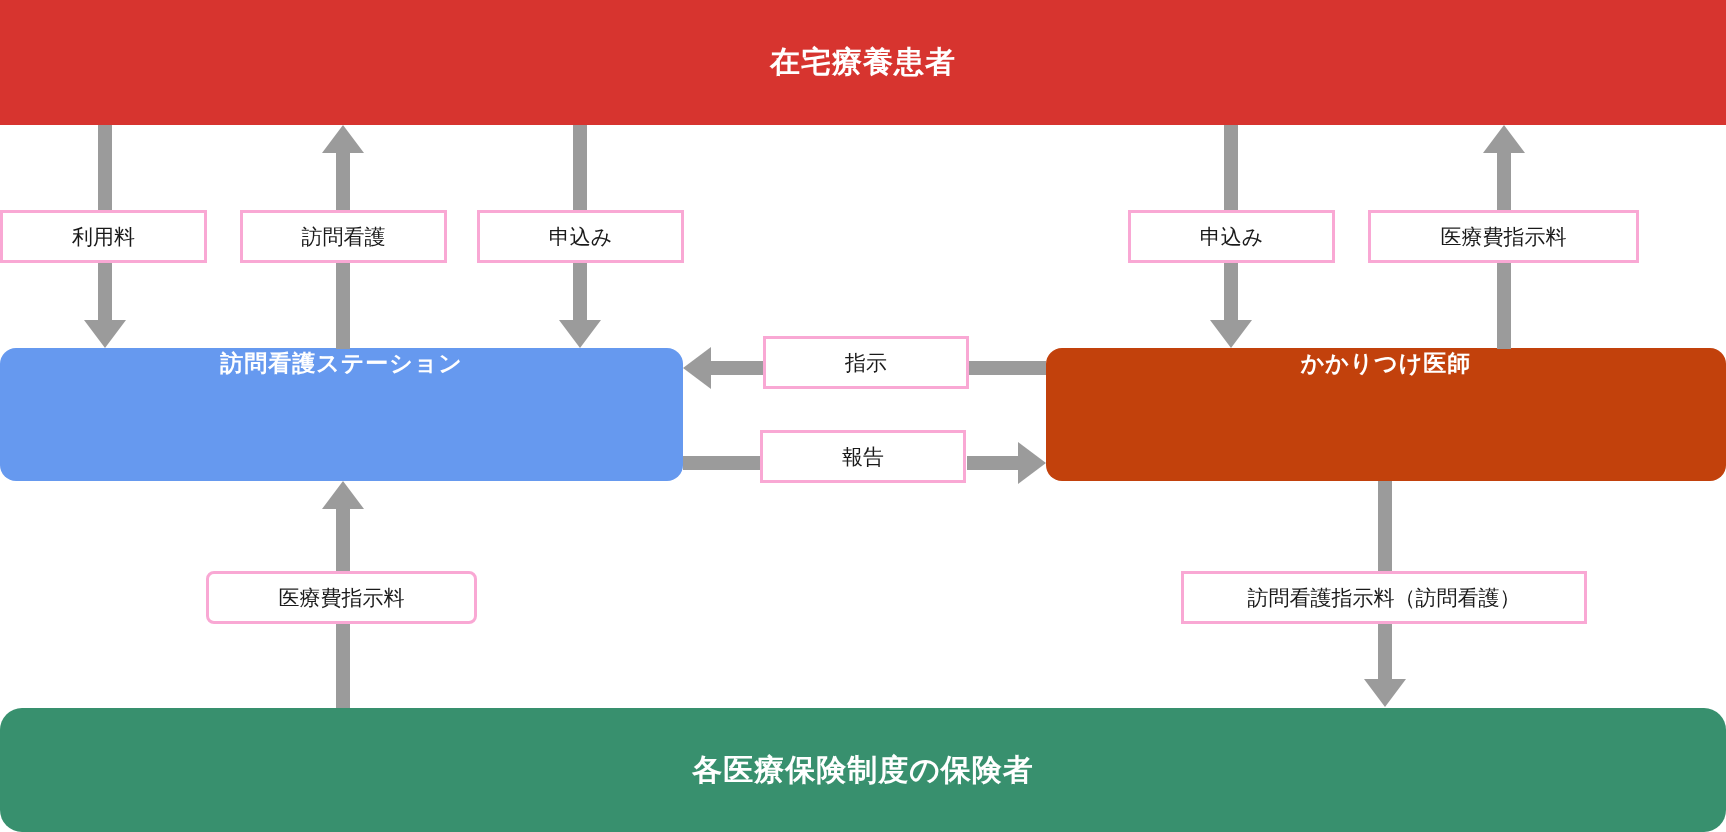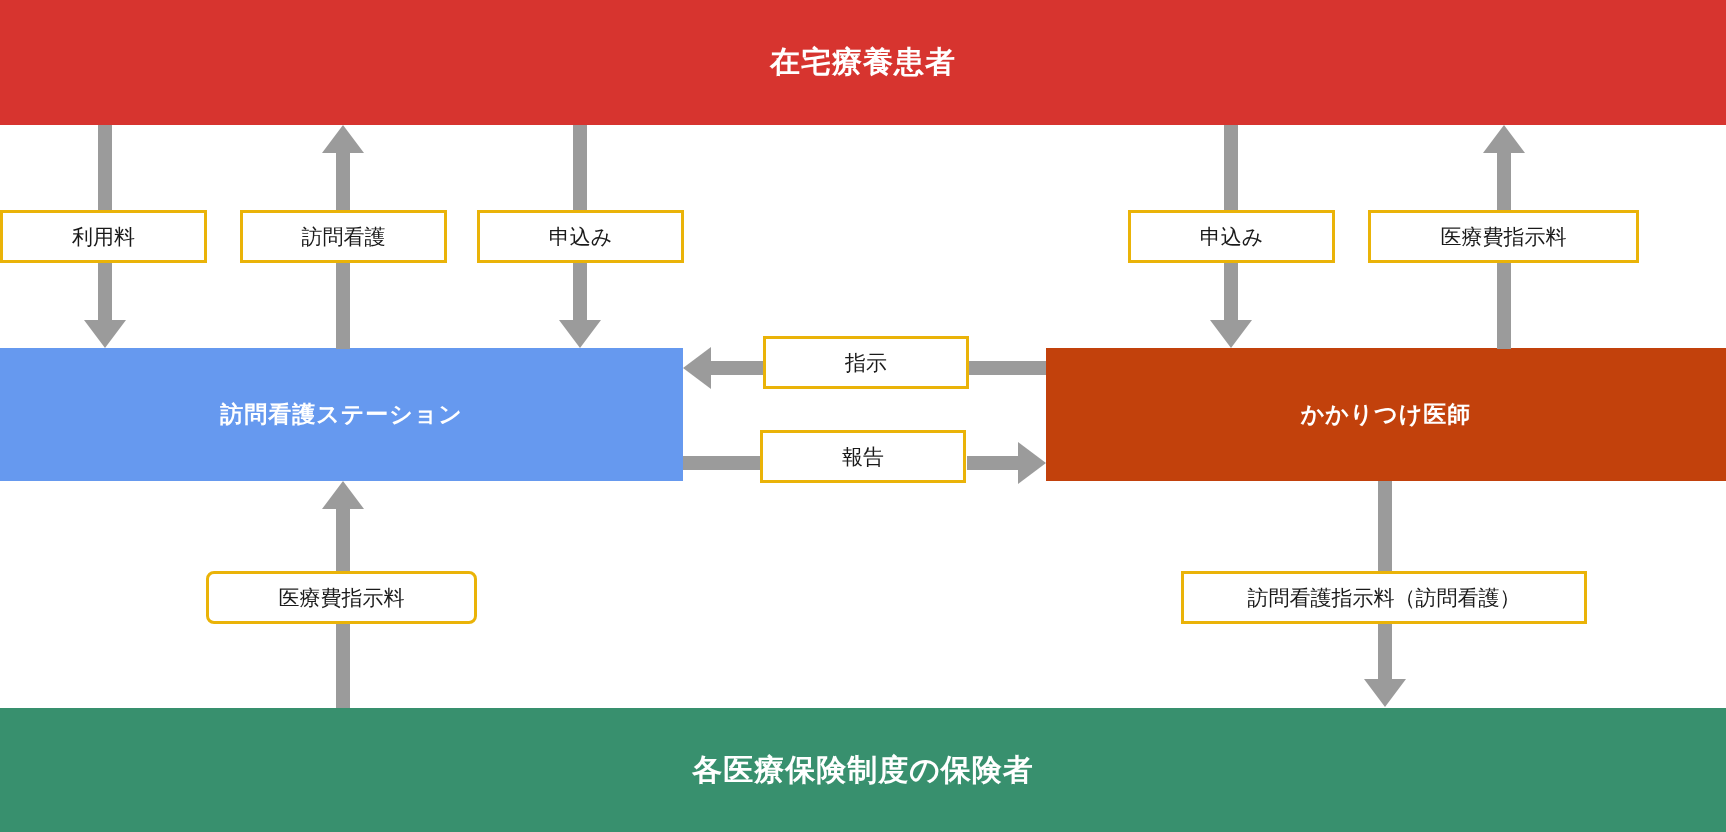--- a/index.html
+++ b/index.html
@@ -36,23 +36,24 @@
     letter-spacing: 1px;
     white-space: nowrap;
   }
   .band-patient { top: 0px;   height: 125px; }
   .band-insurer { top: 708px; height: 124px; }
 
   
   .node {
     position: absolute;
     display: flex;
-    align-items: center;
+    align-items: flex-start;
     justify-content: center;
     box-sizing: border-box;
+    border-radius: 16px;
   }
   .node-label {
     color: #ffffff;
     font-weight: bold;
     font-size: 23px;
     letter-spacing: 1px;
     white-space: nowrap;
   }
   .node-station { left: 0px;    top: 348px; width: 683px; height: 133px; }
   .node-doctor  { left: 1046px; top: 348px; width: 680px; height: 133px; }
@@ -87,41 +88,41 @@
     border-top: 21px solid transparent;
     border-bottom: 21px solid transparent;
   }
   .h-head.left  { border-right: 28px solid #9b9b9b; }
   .h-head.right { border-left: 28px solid #9b9b9b; }
 
   
   .chip {
     position: absolute;
     background: #ffffff;
-    border: 3px solid #eab308;
+    border: 3px solid #f9a8d4;
     box-sizing: border-box;
     display: flex;
     align-items: center;
     justify-content: center;
     color: #1a1a1a;
     font-size: 21px;
     white-space: nowrap;
     z-index: 5;
   }
 </style>
 </head>
 <body>
 
 <div id="diagram">
 
   <div class="band band-patient" style="background:#d7342f;">
     <span class="band-label">在宅療養患者</span>
   </div>
 
-  <div class="band band-insurer" style="background:#38906e;">
+  <div class="band band-insurer" style="background:#38906e;border-radius:22px;">
     <span class="band-label">各医療保険制度の保険者</span>
   </div>
 
   <div class="node node-station" style="background:#6699ef;">
     <span class="node-label">訪問看護ステーション</span>
   </div>
 
   <div class="node node-doctor" style="background:#c2410c;">
     <span class="node-label">かかりつけ医師</span>
   </div>

